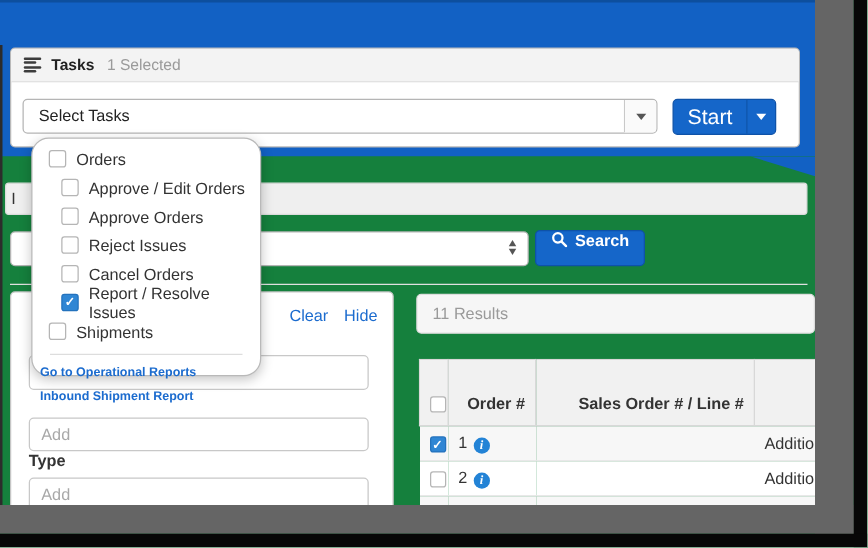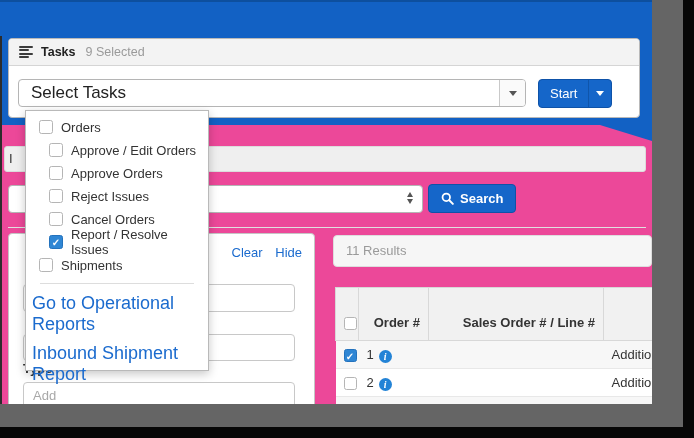--- a/index.html
+++ b/index.html
@@ -1,17 +1,17 @@
 <!DOCTYPE html>
 <html><head>
 <meta charset="utf-8">
 <style>
   html,body{margin:0;padding:0;background:#fff;}
   #app{position:relative;width:694px;height:438px;overflow:hidden;
-       font-family:"Liberation Sans",sans-serif;background:#ec4899;-webkit-font-smoothing:antialiased;}
+       font-family:"Liberation Sans",sans-serif;background:#15803d;-webkit-font-smoothing:antialiased;}
   #app *{box-sizing:border-box;}
 
   
   .blue-header{position:absolute;left:0;top:0;width:652px;height:125px;background:#1261c4;z-index:1;}
   .blue-header::before{content:"";position:absolute;left:0;top:0;width:100%;height:2px;background:#0d4f9e;}
   .blue-tail{position:absolute;left:600px;top:125px;width:52px;height:16px;background:#1261c4;
              clip-path:polygon(0 0,100% 0,100% 100%);z-index:1;}
   .page-title{position:absolute;left:10px;top:4px;font-size:20px;font-weight:bold;color:#fff;letter-spacing:-0.2px;}
 
   .tasks-panel{position:absolute;left:8px;top:38px;width:632px;height:80px;background:#fff;
@@ -19,49 +19,49 @@
   .tasks-bar{position:relative;height:27px;background:#f3f3f3;border-bottom:1px solid #d5d5d5;
              border-radius:3px 3px 0 0;display:flex;align-items:center;padding-left:10px;}
   .tasks-icon{display:inline-flex;flex-direction:column;gap:1.5px;margin-right:8px;}
   .tasks-icon i{display:block;height:2px;background:#3c3c3c;border-radius:1px;}
   .tasks-icon i:nth-child(1){width:14px;}.tasks-icon i:nth-child(2){width:10px;}
   .tasks-icon i:nth-child(3){width:14px;}.tasks-icon i:nth-child(4){width:10px;}
   .tasks-title{font-size:12.5px;font-weight:bold;color:#222;}
   .tasks-selected{font-size:12.5px;color:#9a9a9a;margin-left:10px;}
 
   .combobox{position:absolute;left:9px;top:40px;width:508px;height:28px;background:#fff;
-            border:1px solid #b5b5b5;border-radius:4px;font-size:17px;color:#222;
+            border:1px solid #b5b5b5;border-radius:4px;font-size:13px;color:#222;
             line-height:26px;padding-left:12px;cursor:pointer;}
   .combobox-caret{position:absolute;right:0;top:0;width:26px;height:26px;border-left:1px solid #c9c9c9;
             background:#fafafa;border-radius:0 3px 3px 0;display:flex;align-items:center;justify-content:center;}
   .caret-down{width:0;height:0;border-left:4px solid transparent;border-right:4px solid transparent;
             border-top:5px solid #555;}
   .start-btn{position:absolute;left:529px;top:40px;height:29px;display:flex;border-radius:4px;overflow:hidden;
             border:1px solid #0e52a8;background:#1566c9;cursor:pointer;}
-  .start-main{padding:0 11px;color:#fff;font-size:13px;line-height:27px;}
+  .start-main{padding:0 11px;color:#fff;font-size:17px;line-height:27px;}
   .start-caret{width:23px;display:flex;align-items:center;justify-content:center;border-left:1px solid #0f55ab;}
   .start-caret .caret-down{border-top-color:#fff;border-left-width:4px;border-right-width:4px;}
 
   .left-edge{position:absolute;left:0;top:36px;width:2px;height:368px;background:#2c2c2c;z-index:2;}
 
   
   .collapsed-bar{position:absolute;left:4px;top:146px;width:642px;height:26px;background:#efefef;
             border:1px solid #dcdcdc;border-radius:3px;z-index:1;font-size:13px;color:#333;
             line-height:24px;padding-left:4px;}
   .link-fragment{position:absolute;left:192px;top:7px;width:7px;height:11px;background:#2271cc;border-radius:1px;}
 
   
   .search-select{position:absolute;left:8px;top:185px;width:415px;height:28px;background:#fff;
             border:1px solid #b5b5b5;border-radius:4px;z-index:1;cursor:pointer;}
   .stepper{position:absolute;right:9px;top:6px;display:flex;flex-direction:column;gap:2px;align-items:center;}
   .tri-up{width:0;height:0;border-left:3.5px solid transparent;border-right:3.5px solid transparent;border-bottom:5px solid #555;}
   .tri-dn{width:0;height:0;border-left:3.5px solid transparent;border-right:3.5px solid transparent;border-top:5px solid #555;}
   .search-btn{position:absolute;left:428px;top:184px;height:29px;padding:0 12px;background:#1566c9;
             border:1px solid #0e52a8;border-radius:4px;color:#fff;font-size:13px;font-weight:bold;
-            display:flex;align-items:center;gap:6px;z-index:1;cursor:pointer;}
+            display:flex;align-items:flex-start;gap:6px;z-index:1;cursor:pointer;}
   .section-rule{position:absolute;left:8px;top:227px;width:638px;height:0;border-top:1px solid #e0e0e0;z-index:1;}
 
   
   .filter-panel{position:absolute;left:8px;top:233px;width:307px;height:175px;background:#fff;
             border:1px solid #c5c5c5;border-radius:4px 4px 0 0;z-index:1;}
   .panel-links{position:absolute;right:12px;top:11px;font-size:13px;}
   .panel-links a{color:#1b6bce;text-decoration:none;cursor:pointer;}
   .panel-links a + a{margin-left:9px;}
   .f-input{position:absolute;left:14px;width:272px;height:28px;border:1px solid #c8c8c8;border-radius:4px;
             font-family:"Liberation Sans",sans-serif;font-size:13px;color:#333;padding:0 9px;outline:none;}
@@ -88,30 +88,30 @@
   .cbx{display:inline-block;width:13px;height:13px;border:1px solid #b5b5b5;border-radius:2.5px;
             background:#fff;vertical-align:middle;position:relative;cursor:pointer;}
   .cbx.checked{background:#2f86d4;border-color:#2372bd;}
   .cbx.checked::after{content:"✓";position:absolute;left:0;top:0;width:100%;height:100%;
             color:#fff;font-size:10px;line-height:13px;text-align:center;font-weight:bold;}
   .info-icon{display:inline-block;width:13px;height:13px;border-radius:50%;background:#2383d6;color:#fff;
             font-family:"Liberation Serif",serif;font-style:italic;font-weight:bold;font-size:10px;
             line-height:13px;text-align:center;margin-left:5px;vertical-align:-1px;cursor:pointer;}
 
   
-  .task-dropdown{position:absolute;left:25px;top:110px;width:184px;height:261px;background:#fff;
-            border:1px solid #b9b9b9;border-radius:0;box-shadow:0 3px 9px rgba(0,0,0,.22);
+  .task-dropdown{position:absolute;left:25px;top:110px;width:184px;height:191px;background:#fff;
+            border:1px solid #b9b9b9;border-radius:14px;box-shadow:0 3px 9px rgba(0,0,0,.22);
             z-index:5;padding-top:9px;}
   .dd-item{display:flex;align-items:center;gap:8px;height:14px;margin-bottom:9px;padding-left:13px;
             font-size:13px;color:#333;cursor:pointer;}
   .dd-item.child{padding-left:23px;}
   .dd-item .cbx{width:14px;height:14px;flex:none;}
   .dd-item .cbx.checked::after{line-height:14px;}
   .dd-divider{border-top:1px solid #ddd;margin:11px 14px 9px 14px;}
-  .dd-link{display:block;padding:0 10px 0 6px;margin-bottom:8px;font-size:18px;font-weight:normal;
+  .dd-link{display:block;padding:0 10px 0 6px;margin-bottom:8px;font-size:10px;font-weight:bold;
             color:#1b6bce;text-decoration:none;cursor:pointer;}
 
   
   .sh{position:absolute;z-index:9;}
   .sh-right-gray{left:652px;top:0;width:31px;height:427px;background:#656565;}
   .sh-right-black{left:683px;top:0;width:11px;height:438px;background:#070707;}
   .sh-bottom-gray{left:0;top:404px;width:683px;height:23px;background:#656565;}
   .sh-bottom-black{left:0;top:427px;width:694px;height:11px;background:#070707;}
 </style>
 </head>
@@ -125,21 +125,21 @@
 
   <div class="tasks-panel" style="z-index:1;">
     <div class="tasks-bar">
       <span class="tasks-icon">
           <i></i>
           <i></i>
           <i></i>
           <i></i>
         </span>
       <span class="tasks-title">Tasks</span>
-      <span class="tasks-selected">9 Selected</span>
+      <span class="tasks-selected">1 Selected</span>
     </div>
     <div class="combobox">
       <span>Select Tasks</span>
       <span class="combobox-caret">
         <span class="caret-down"></span>
       </span>
     </div>
     <div class="start-btn">
       <span class="start-main">Start</span>
       <span class="start-caret">

